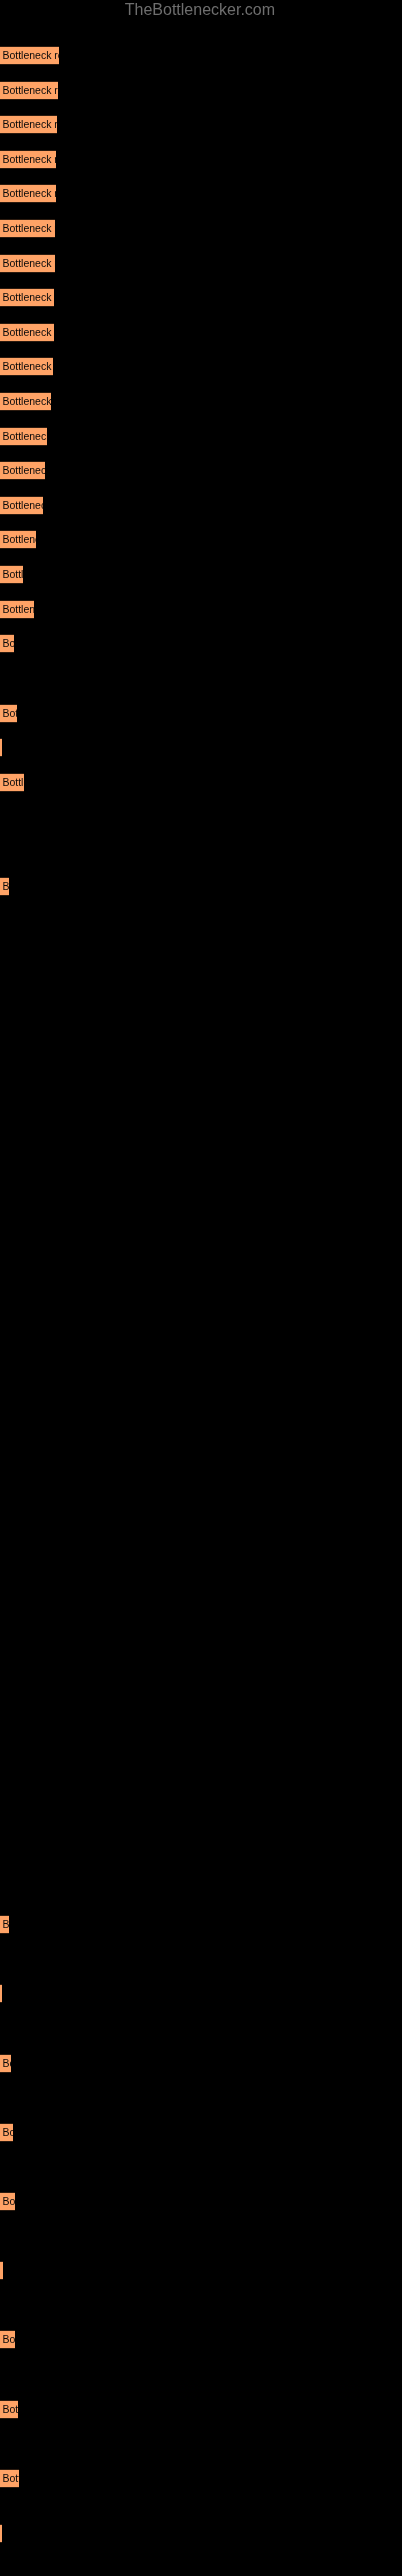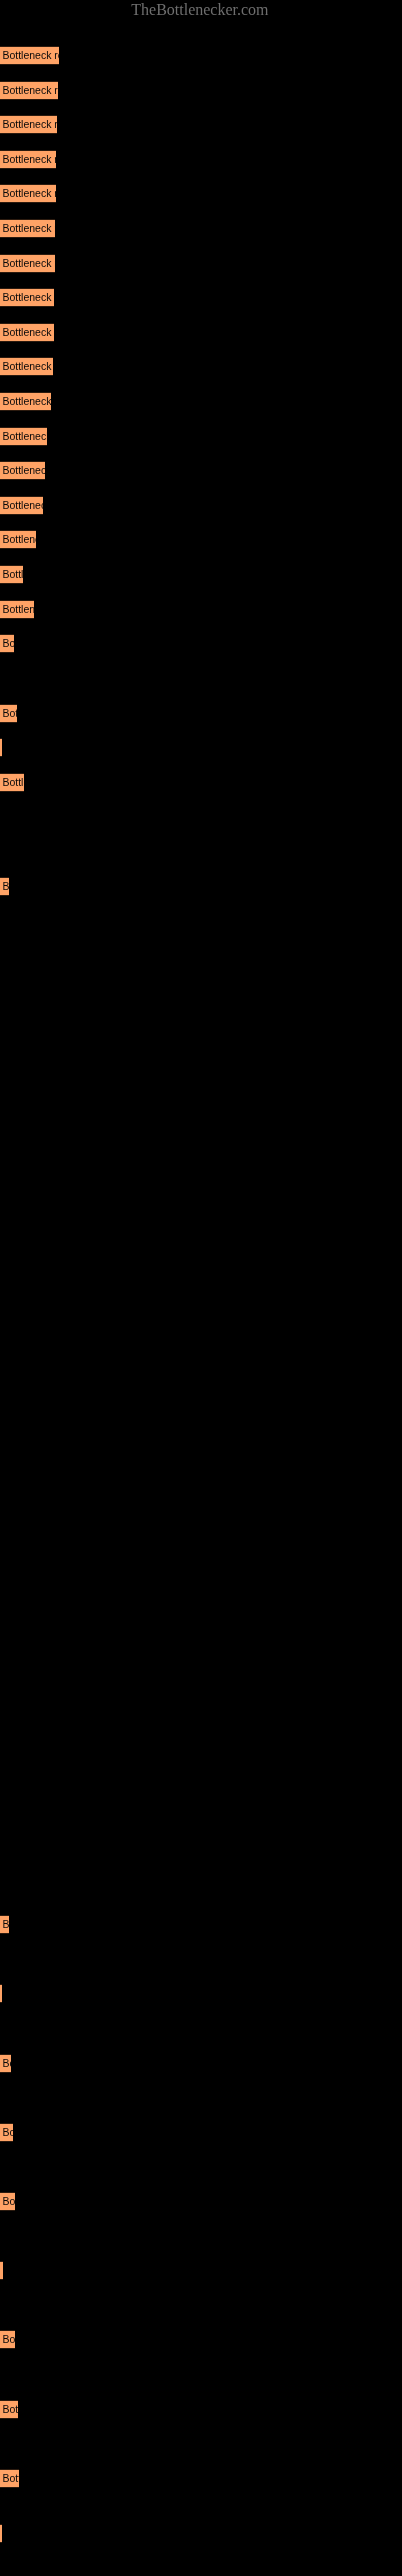--- a/index.html
+++ b/index.html
@@ -17,21 +17,21 @@
 
   .site-title {
     position: absolute;
     top: 0px;
     left: 0;
     width: 403px;
     text-align: center;
     padding-right: 3.2px;
     box-sizing: border-box;
     color: #6e6e6e;
-    font-family: Liberation Serif, serif;
+    font-family: Liberation Sans, sans-serif;
     font-size: 16px;
     line-height: 19.3px;
     letter-spacing: 0px;
     white-space: nowrap;
     user-select: none;
   }
 
   .plot-area {
     position: absolute;
     left: 0;

